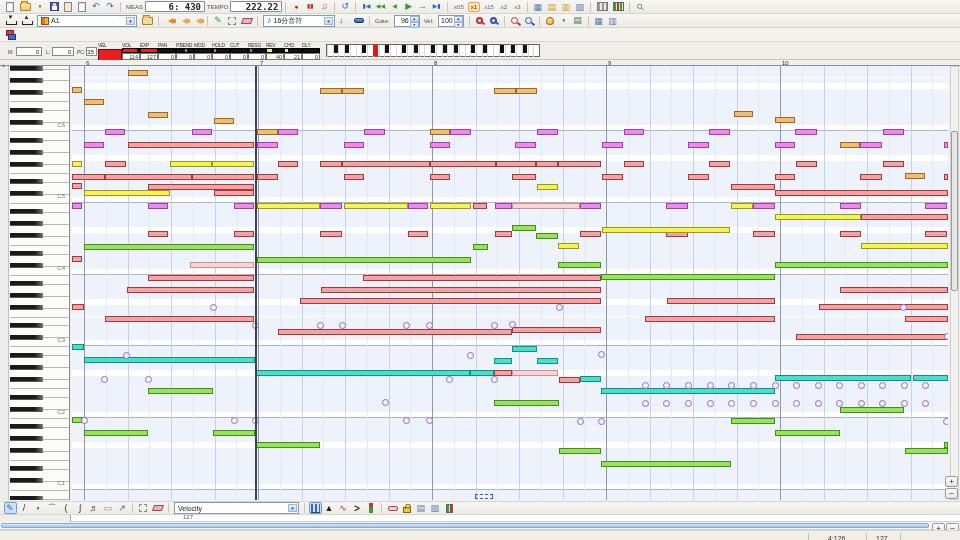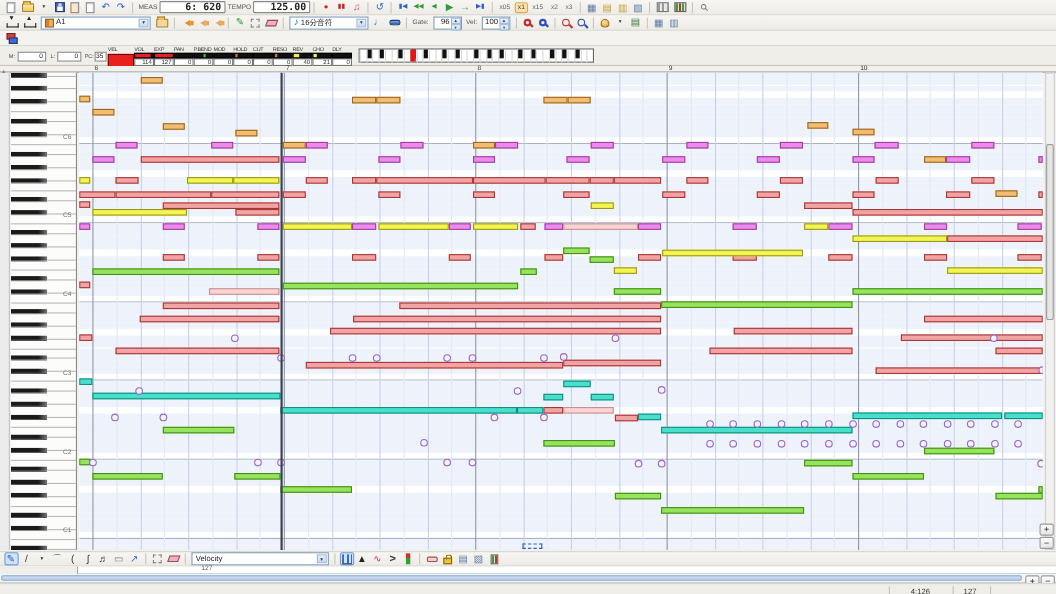--- a/index.html
+++ b/index.html
@@ -136,23 +136,23 @@
   <span class="tb">
       <span class="i-page" style="background:#ffe8c0"></span>
     </span>
   <span class="tb">
       <span class="i-page"></span>
     </span>
   <span class="tb glyph g-blue">↶</span>
   <span class="tb glyph g-blue">↷</span>
   <span class="sep"></span>
   <span class="lbl">MEAS</span>
-  <span class="disp" style="width:60px">6: 620</span>
+  <span class="disp" style="width:60px">6: 430</span>
   <span class="lbl">TEMPO</span>
-  <span class="disp" style="width:52px">125.00</span>
+  <span class="disp" style="width:52px">222.22</span>
   <span class="sep"></span>
   <span class="tb glyph g-red" style="font-size:7px">●</span>
   <span class="tb glyph g-red" style="font-size:6px">▮▮</span>
   <span class="tb glyph" style="color:#d04868">♫</span>
   <span class="sep"></span>
   <span class="tb glyph g-blue">↺</span>
   <span class="sep"></span>
   <span class="tb glyph g-blue" style="font-size:6px">▮◀</span>
   <span class="tb glyph g-green" style="font-size:6px">◀◀</span>
   <span class="tb glyph g-green" style="font-size:6px">◀</span>

